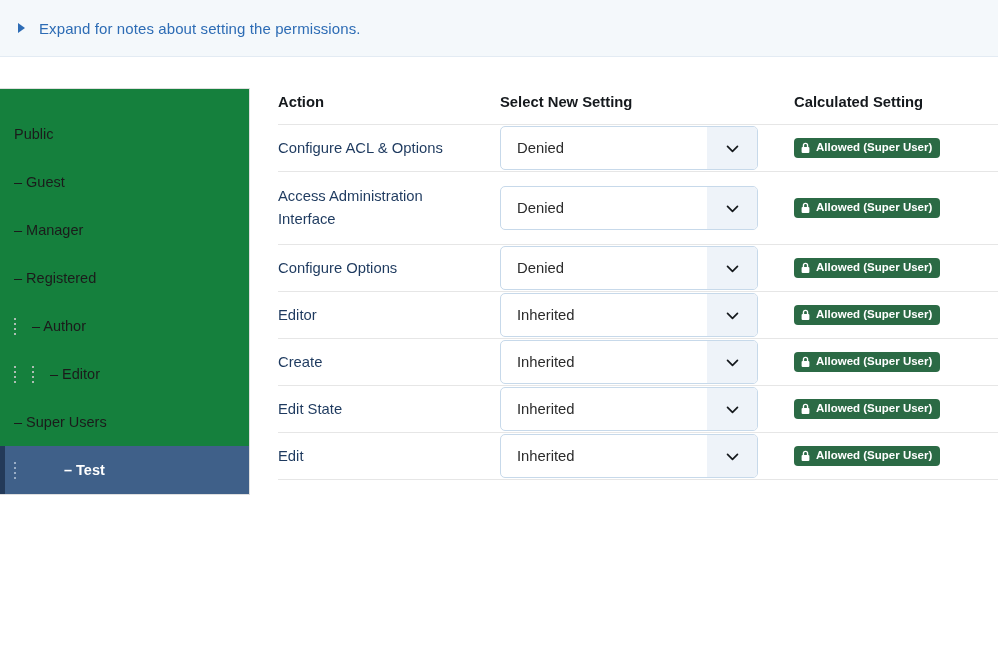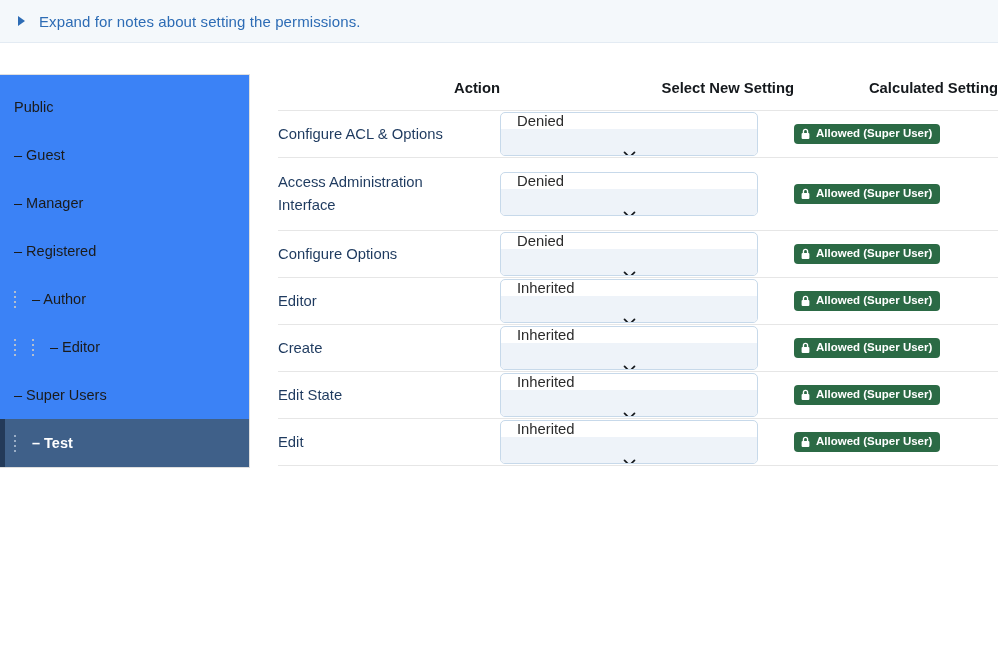--- a/index.html
+++ b/index.html
@@ -6,21 +6,21 @@
   html, body {
     margin: 0; padding: 0;
     width: 998px; height: 652px;
     background: #ffffff;
     font-family: "Liberation Sans", sans-serif;
     -webkit-font-smoothing: antialiased;
   }
 
   
   .notice {
-    height: 43px;
+    height: 57px;
     background: #f4f8fb;
     border: 1px solid #e3ebf3;
     border-left: none; border-right: none; border-top: none;
     display: flex;
     align-items: center;
     padding: 0 0 0 18px;
   }
   .notice-arrow {
     width: 0; height: 0;
     border-left: 7px solid #2d6cb5;
@@ -41,40 +41,41 @@
     align-items: flex-start;
     padding-top: 31px;
   }
 
   
   .sidebar {
     width: 250px;
     flex: 0 0 250px;
     border: 1px solid #dfdfdf;
     border-left: none;
-    background: #3b82f6;
-    padding-top: 8px;
+    background: #15803d;
+    padding-top: 21px;
   }
   .side-item {
     display: flex;
     align-items: center;
     height: 48px;
     padding-left: 14px;
     font-size: 14.5px;
     color: #1b1b1b;
     white-space: nowrap;
     cursor: pointer;
     position: relative;
   }
   .side-item.selected {
     background: #3f6089;
     color: #ffffff;
     font-weight: bold;
     border-left: 5px solid #233a59;
     padding-left: 9px;
+    gap: 32px;
   }
   .guide {
     width: 2px;
     height: 17px;
     flex: 0 0 auto;
     margin-right: 16px;
     background-image: linear-gradient(to bottom,
         #c8c8c8 0 2px, transparent 2px 5px);
     background-size: 2px 5px;
     opacity: .85;
@@ -91,21 +92,21 @@
     flex: 1 1 auto;
     padding-left: 28px;
     padding-right: 0;
   }
   table.perm {
     width: 100%;
     border-collapse: collapse;
     table-layout: fixed;
   }
   table.perm th {
-    text-align: right;
+    text-align: left;
     font-size: 14.8px;
     font-weight: bold;
     color: #15191d;
     padding: 6px 0 14px 0;
     border-bottom: 1px solid #e6e6e6;
   }
   th.col-action   { width: 222px; }
   th.col-select   { width: 294px; }
   th.col-calc     { width: auto; }
 
@@ -128,21 +129,20 @@
   .select {
     width: 258px;
     height: 44px;
     border: 1px solid #c7d9ea;
     border-radius: 5px;
     background: #ffffff;
     display: flex;
     align-items: stretch;
     overflow: hidden;
     cursor: pointer;
-    flex-direction: column;
   }
   .select-value {
     flex: 1 1 auto;
     display: flex;
     align-items: center;
     padding-left: 16px;
     font-size: 14.8px;
     color: #2b2b2b;
   }
   .select-arrow {

